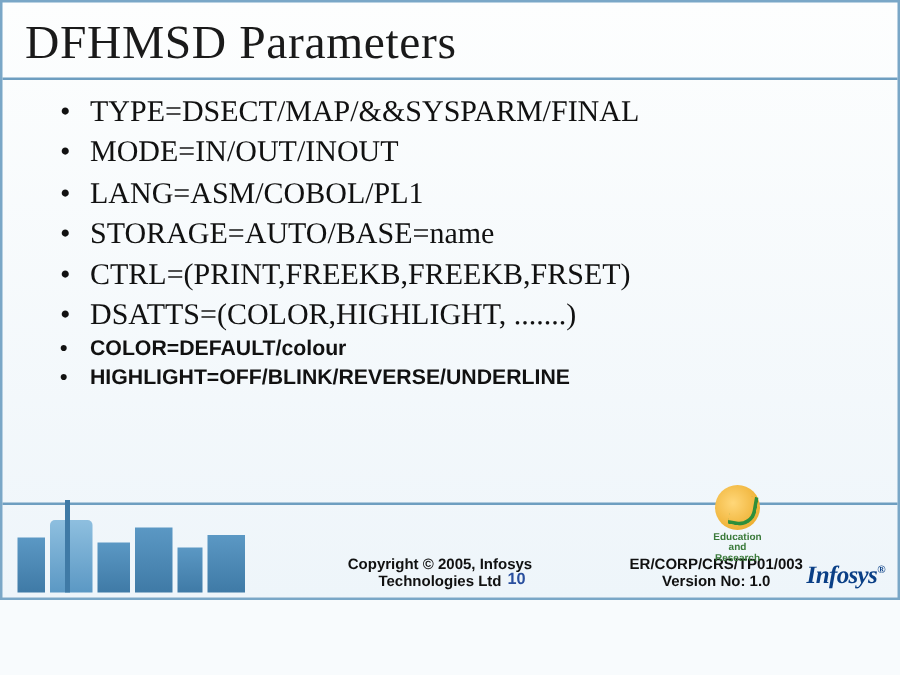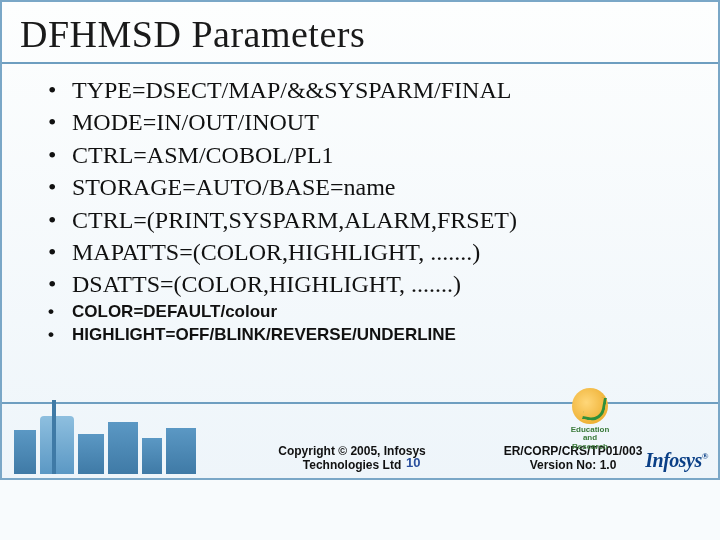--- a/index.html
+++ b/index.html
@@ -176,24 +176,23 @@
 <body>
 
 <div class="slide">
   <div class="title">DFHMSD Parameters</div>
   <div class="rule"></div>
 
   <div class="content">
     <ul>
       <li><span>TYPE=DSECT/MAP/&amp;&amp;SYSPARM/FINAL</span></li>
       <li><span>MODE=IN/OUT/INOUT</span></li>
-      <li><span>CTRL=ASM/COBOL/PL1</span></li>
+      <li><span>LANG=ASM/COBOL/PL1</span></li>
       <li><span>STORAGE=AUTO/BASE=name</span></li>
-      <li><span>CTRL=(PRINT,SYSPARM,ALARM,FRSET)</span></li>
-      <li><span>MAPATTS=(COLOR,HIGHLIGHT, .......)</span></li>
+      <li><span>CTRL=(PRINT,FREEKB,FREEKB,FRSET)</span></li>
       <li><span>DSATTS=(COLOR,HIGHLIGHT, .......)</span></li>
     </ul>
     <ul class="sublist">
       <li><span>COLOR=DEFAULT/colour</span></li>
       <li><span>HIGHLIGHT=OFF/BLINK/REVERSE/UNDERLINE</span></li>
     </ul>
   </div>
 
   <div class="footer">
     <div class="footer-rule"></div>

